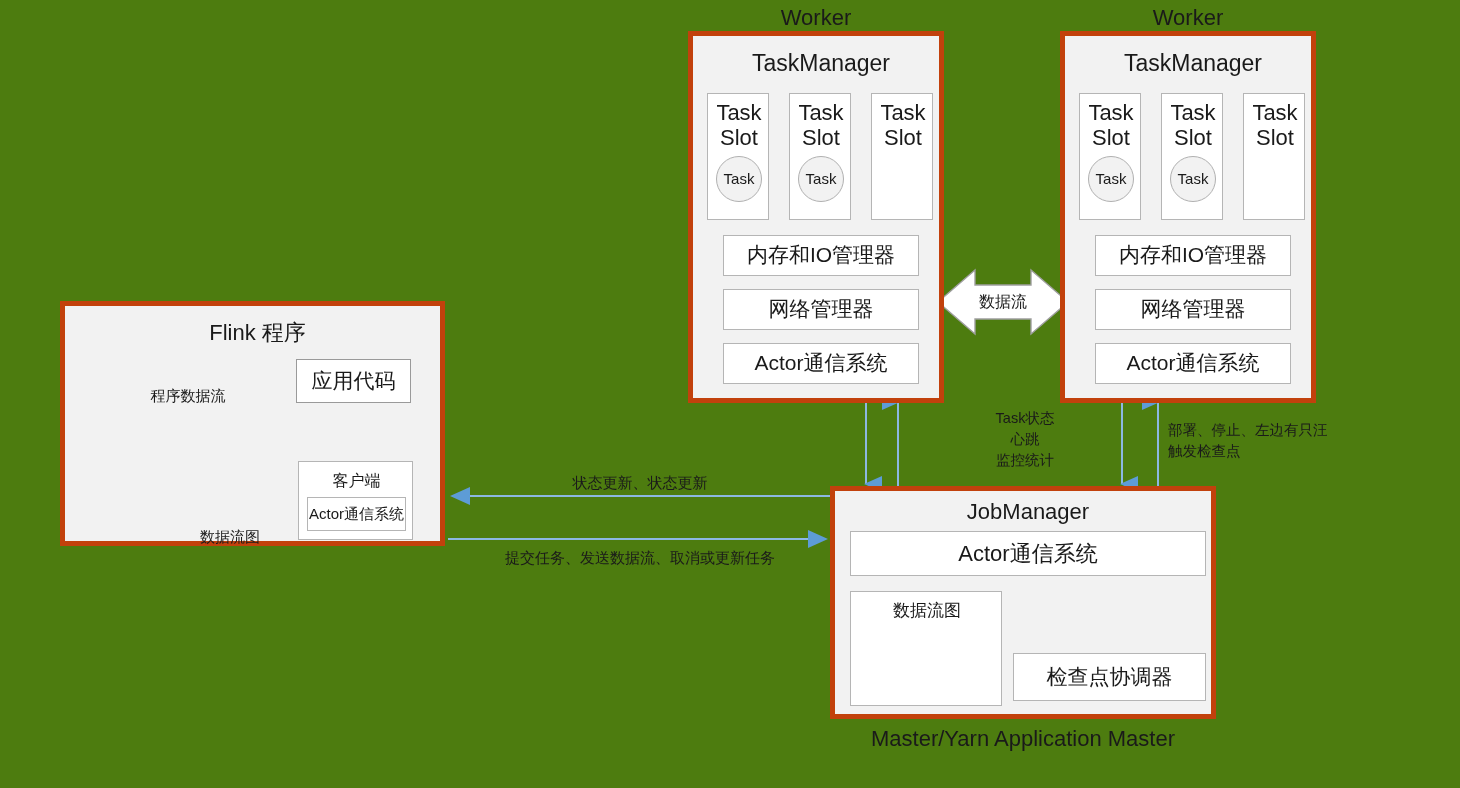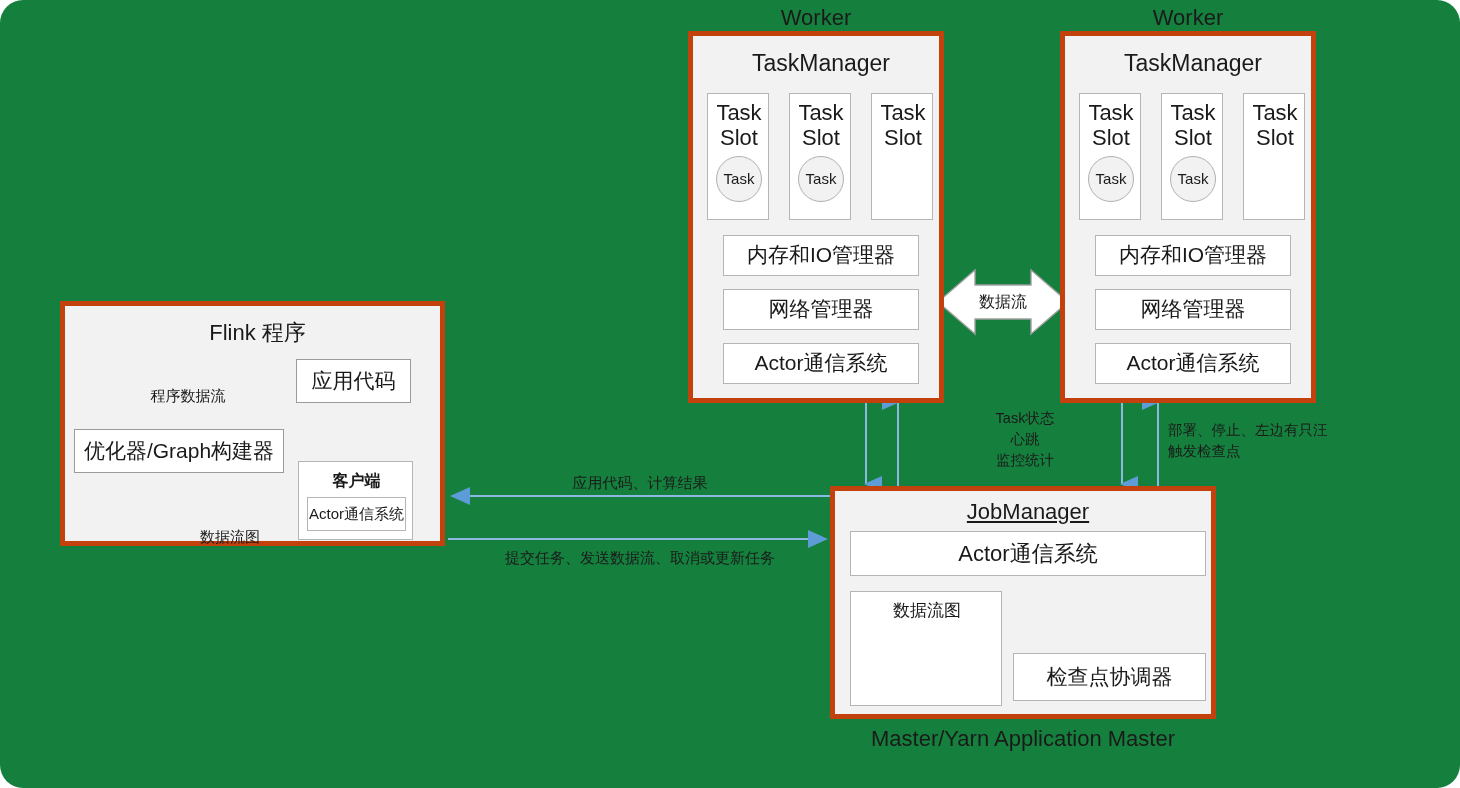--- a/index.html
+++ b/index.html
@@ -9,23 +9,22 @@
     background: #ffffff;
   }
   body {
     font-family: "Liberation Sans", "DejaVu Sans", sans-serif;
     color: #1a1a1a;
   }
   #canvas {
     position: relative;
     width: 1460px;
     height: 788px;
-    background: #15803d;
+    background: #4d7c0f;
     overflow: hidden;
-    border-radius: 23px;
   }
   .abs { position: absolute; box-sizing: border-box; }
 
   
   .grayBox {
     background: #f2f2f2;
     border: 5px solid #c2410c;
   }
   .whiteBox {
     background: #ffffff;
@@ -42,29 +41,29 @@
     text-align: center;
     line-height: 1.18;
   }
 
   
   .t-worker     { font-size: 22px; }
   .t-tm         { font-size: 23px; }
   .t-slot       { font-size: 22px; line-height: 1.12; }
   .t-task       { font-size: 15px; }
   .t-inner      { font-size: 21px; }
-  .t-jm         { font-size: 22px; text-decoration: underline; }
+  .t-jm         { font-size: 22px; }
   .t-jm-actor   { font-size: 22px; }
   .t-jm-item    { font-size: 21px; }
   .t-dfg        { font-size: 17px; }
   .t-master     { font-size: 22px; }
   .t-flink      { font-size: 22px; }
   .t-appcode    { font-size: 21px; }
   .t-opt        { font-size: 21px; }
-  .t-client     { font-size: 16px; font-weight: bold; }
+  .t-client     { font-size: 16px; }
   .t-clientin   { font-size: 15px; }
   .t-edge       { font-size: 15px; color: #1a1a1a; }
   .t-edge-sm    { font-size: 14.5px; }
   .t-flow       { font-size: 16px; }
   .t-watermark  { font-size: 17px; color: #cfcfcf; letter-spacing: 0.5px; }
 
   .slotCircle {
     border-radius: 50%;
     background: #f2f2f2;
     border: 1px solid #b0b0b0;
@@ -230,32 +229,31 @@
   </div>
 
   <div class="abs ctr t-flow" style="left:953px; top:288px; width:100px; height:28px;">数据流</div>
 
   <div class="abs grayBox" style="left:60px; top:301px; width:385px; height:245px;">
 
     <div class="ctr t-flink" style="position:absolute; left:0; top:12px; width:385px; height:30px;">Flink 程序</div>
 
     <div class="abs whiteBox ctr t-appcode" style="left:231px; top:53px; width:115px; height:44px;">应用代码</div>
 
-    <div class="abs whiteBox ctr t-opt" style="left:9px; top:123px; width:210px; height:44px;">优化器/Graph构建器</div>
 
     <div class="abs t-edge" style="left:48px; top:81px; width:150px; height:22px; text-align:center;">程序数据流</div>
     <div class="abs t-edge" style="left:105px; top:222px; width:120px; height:22px; text-align:center;">数据流图</div>
 
     <div class="abs whiteBoxLight" style="left:233px; top:155px; width:115px; height:79px;">
       <div class="ctr t-client" style="position:absolute; left:0; top:6px; width:115px; height:26px;">客户端</div>
       <div class="abs whiteBoxLight ctr t-clientin" style="left:8px; top:35px; width:99px; height:34px;">Actor通信系统</div>
     </div>
   </div>
 
-  <div class="abs t-edge" style="left:470px; top:474px; width:340px; height:22px; text-align:center;">应用代码、计算结果</div>
+  <div class="abs t-edge" style="left:470px; top:474px; width:340px; height:22px; text-align:center;">状态更新、状态更新</div>
   <div class="abs t-edge" style="left:450px; top:549px; width:380px; height:22px; text-align:center;">提交任务、发送数据流、取消或更新任务</div>
 
   <div class="abs t-edge-sm" style="left:955px; top:408px; width:140px; height:66px; text-align:center; line-height:1.45;">
     <div>Task状态</div>
     <div>心跳</div>
     <div>监控统计</div>
   </div>
 
   <div class="abs t-edge-sm" style="left:1168px; top:420px; width:200px; height:46px; text-align:left; line-height:1.45;">
     <div>部署、停止、左边有只汪</div>

